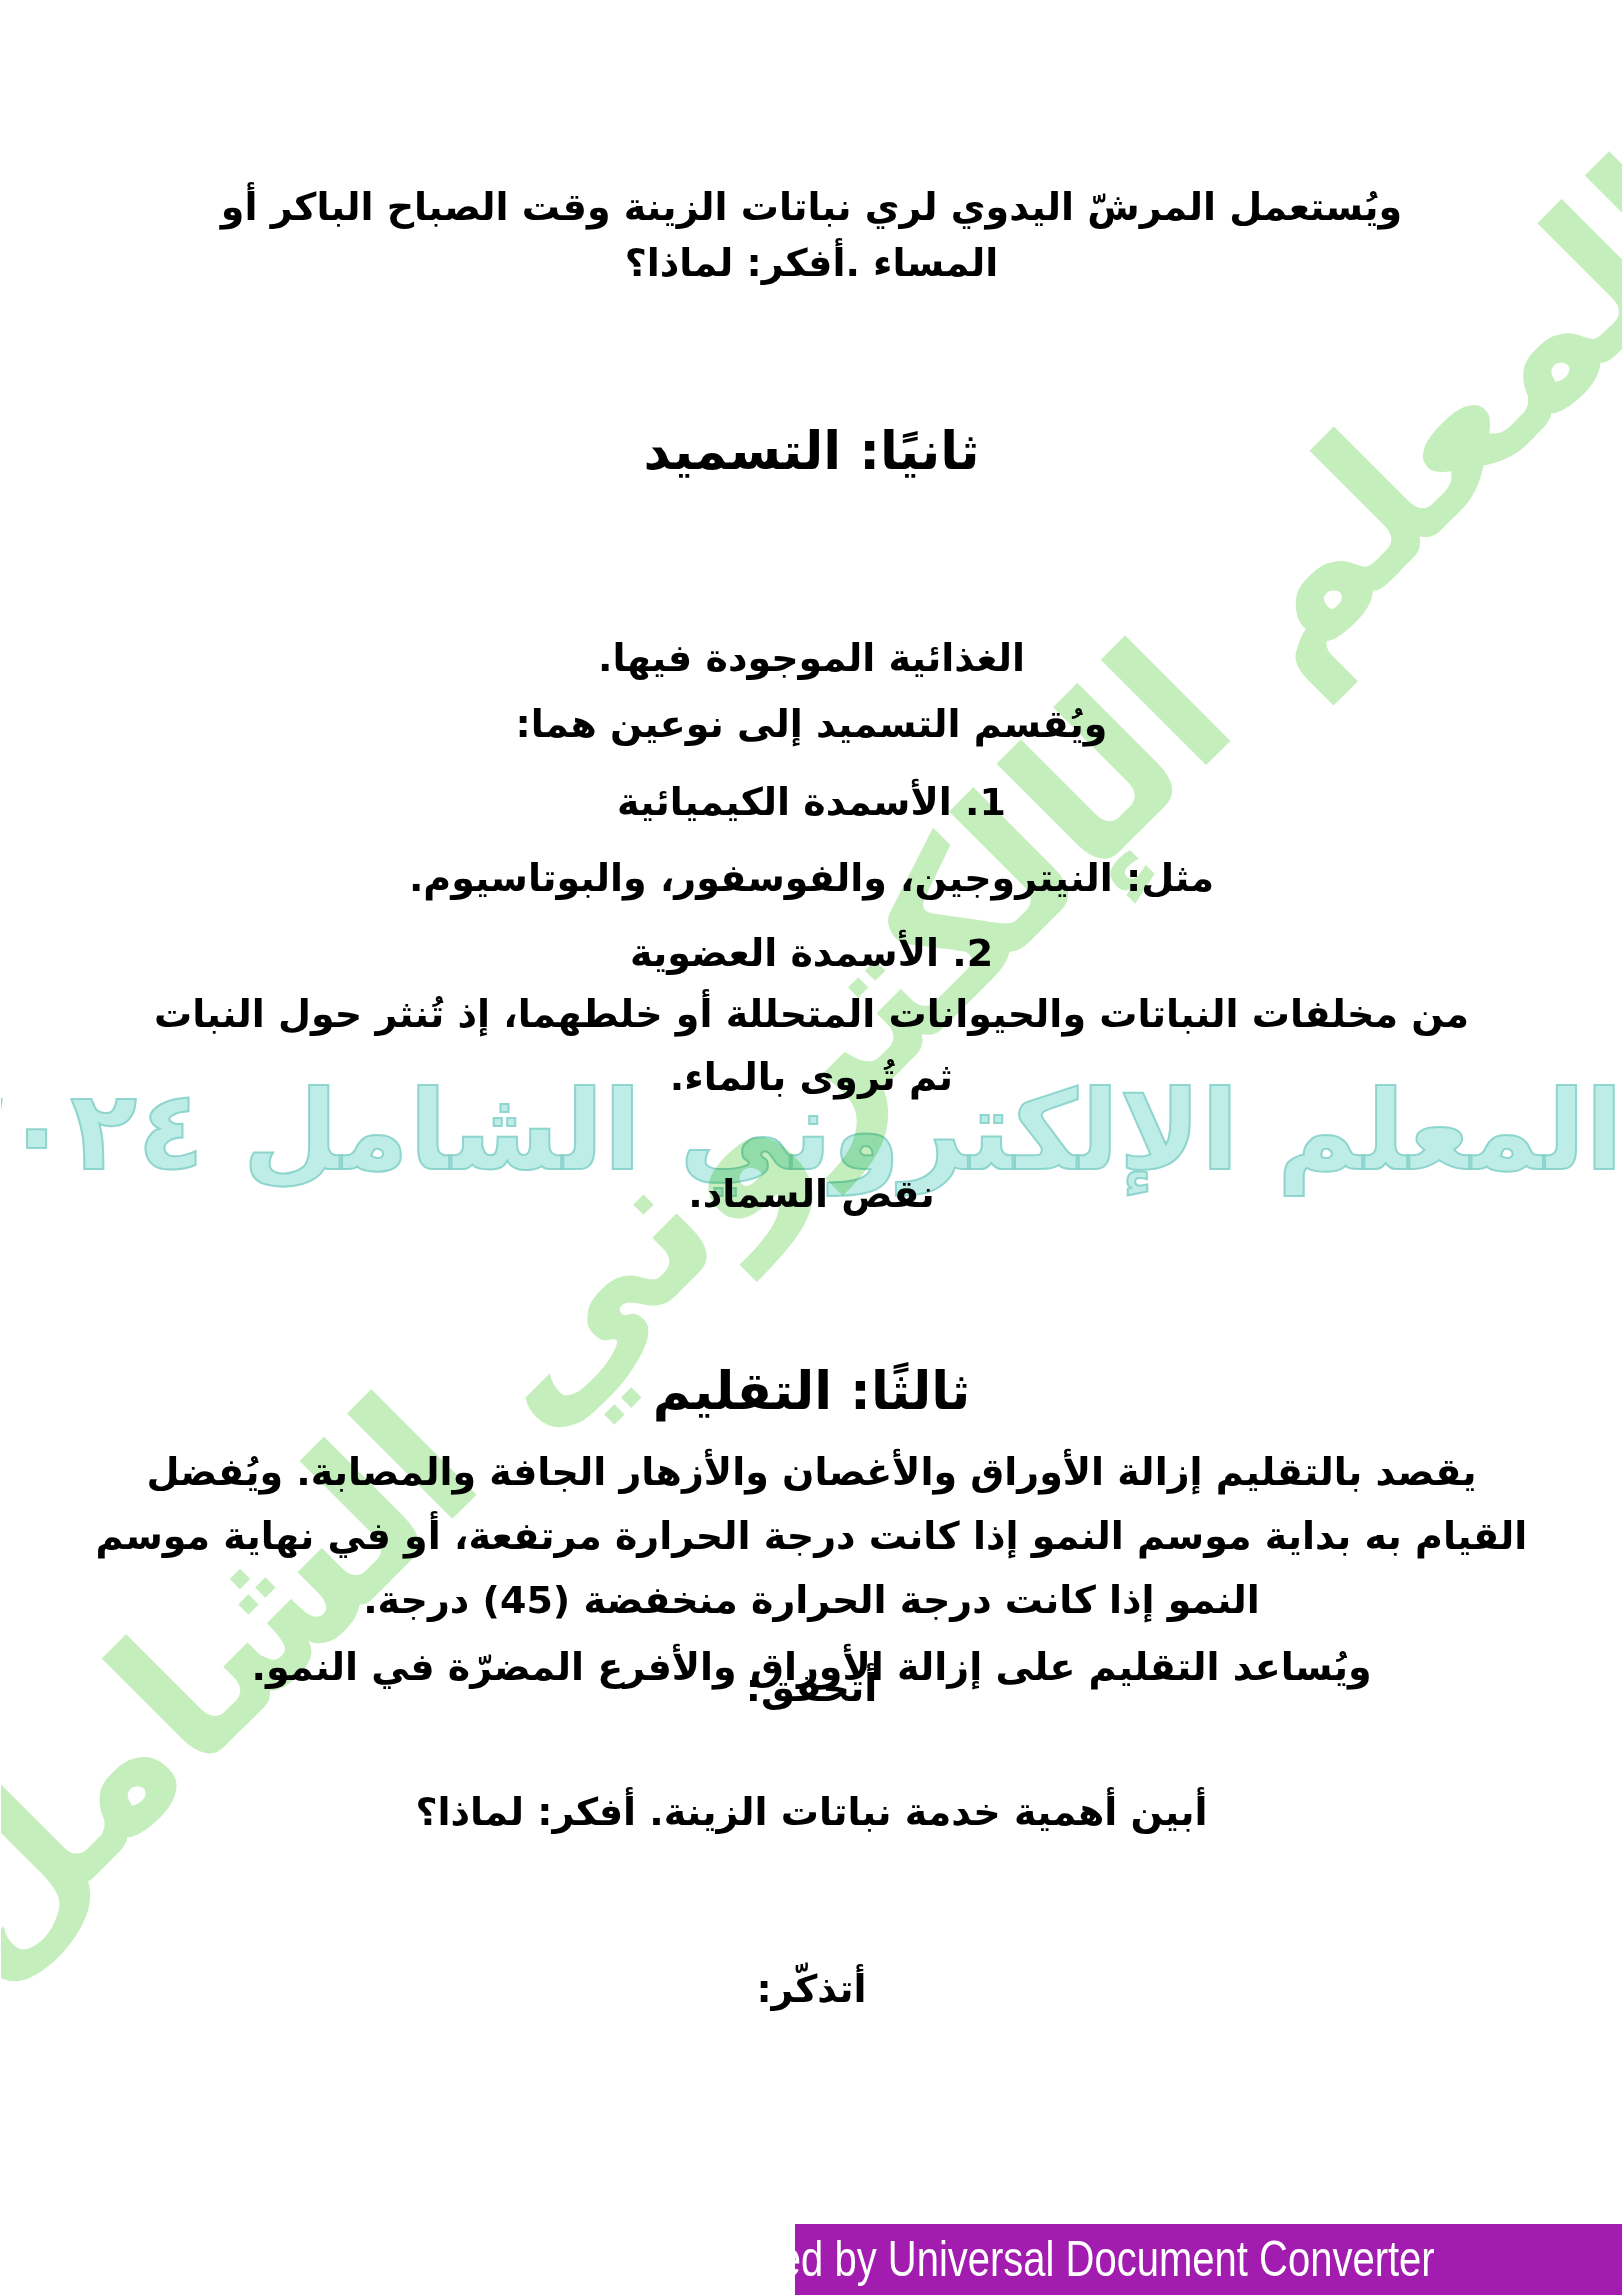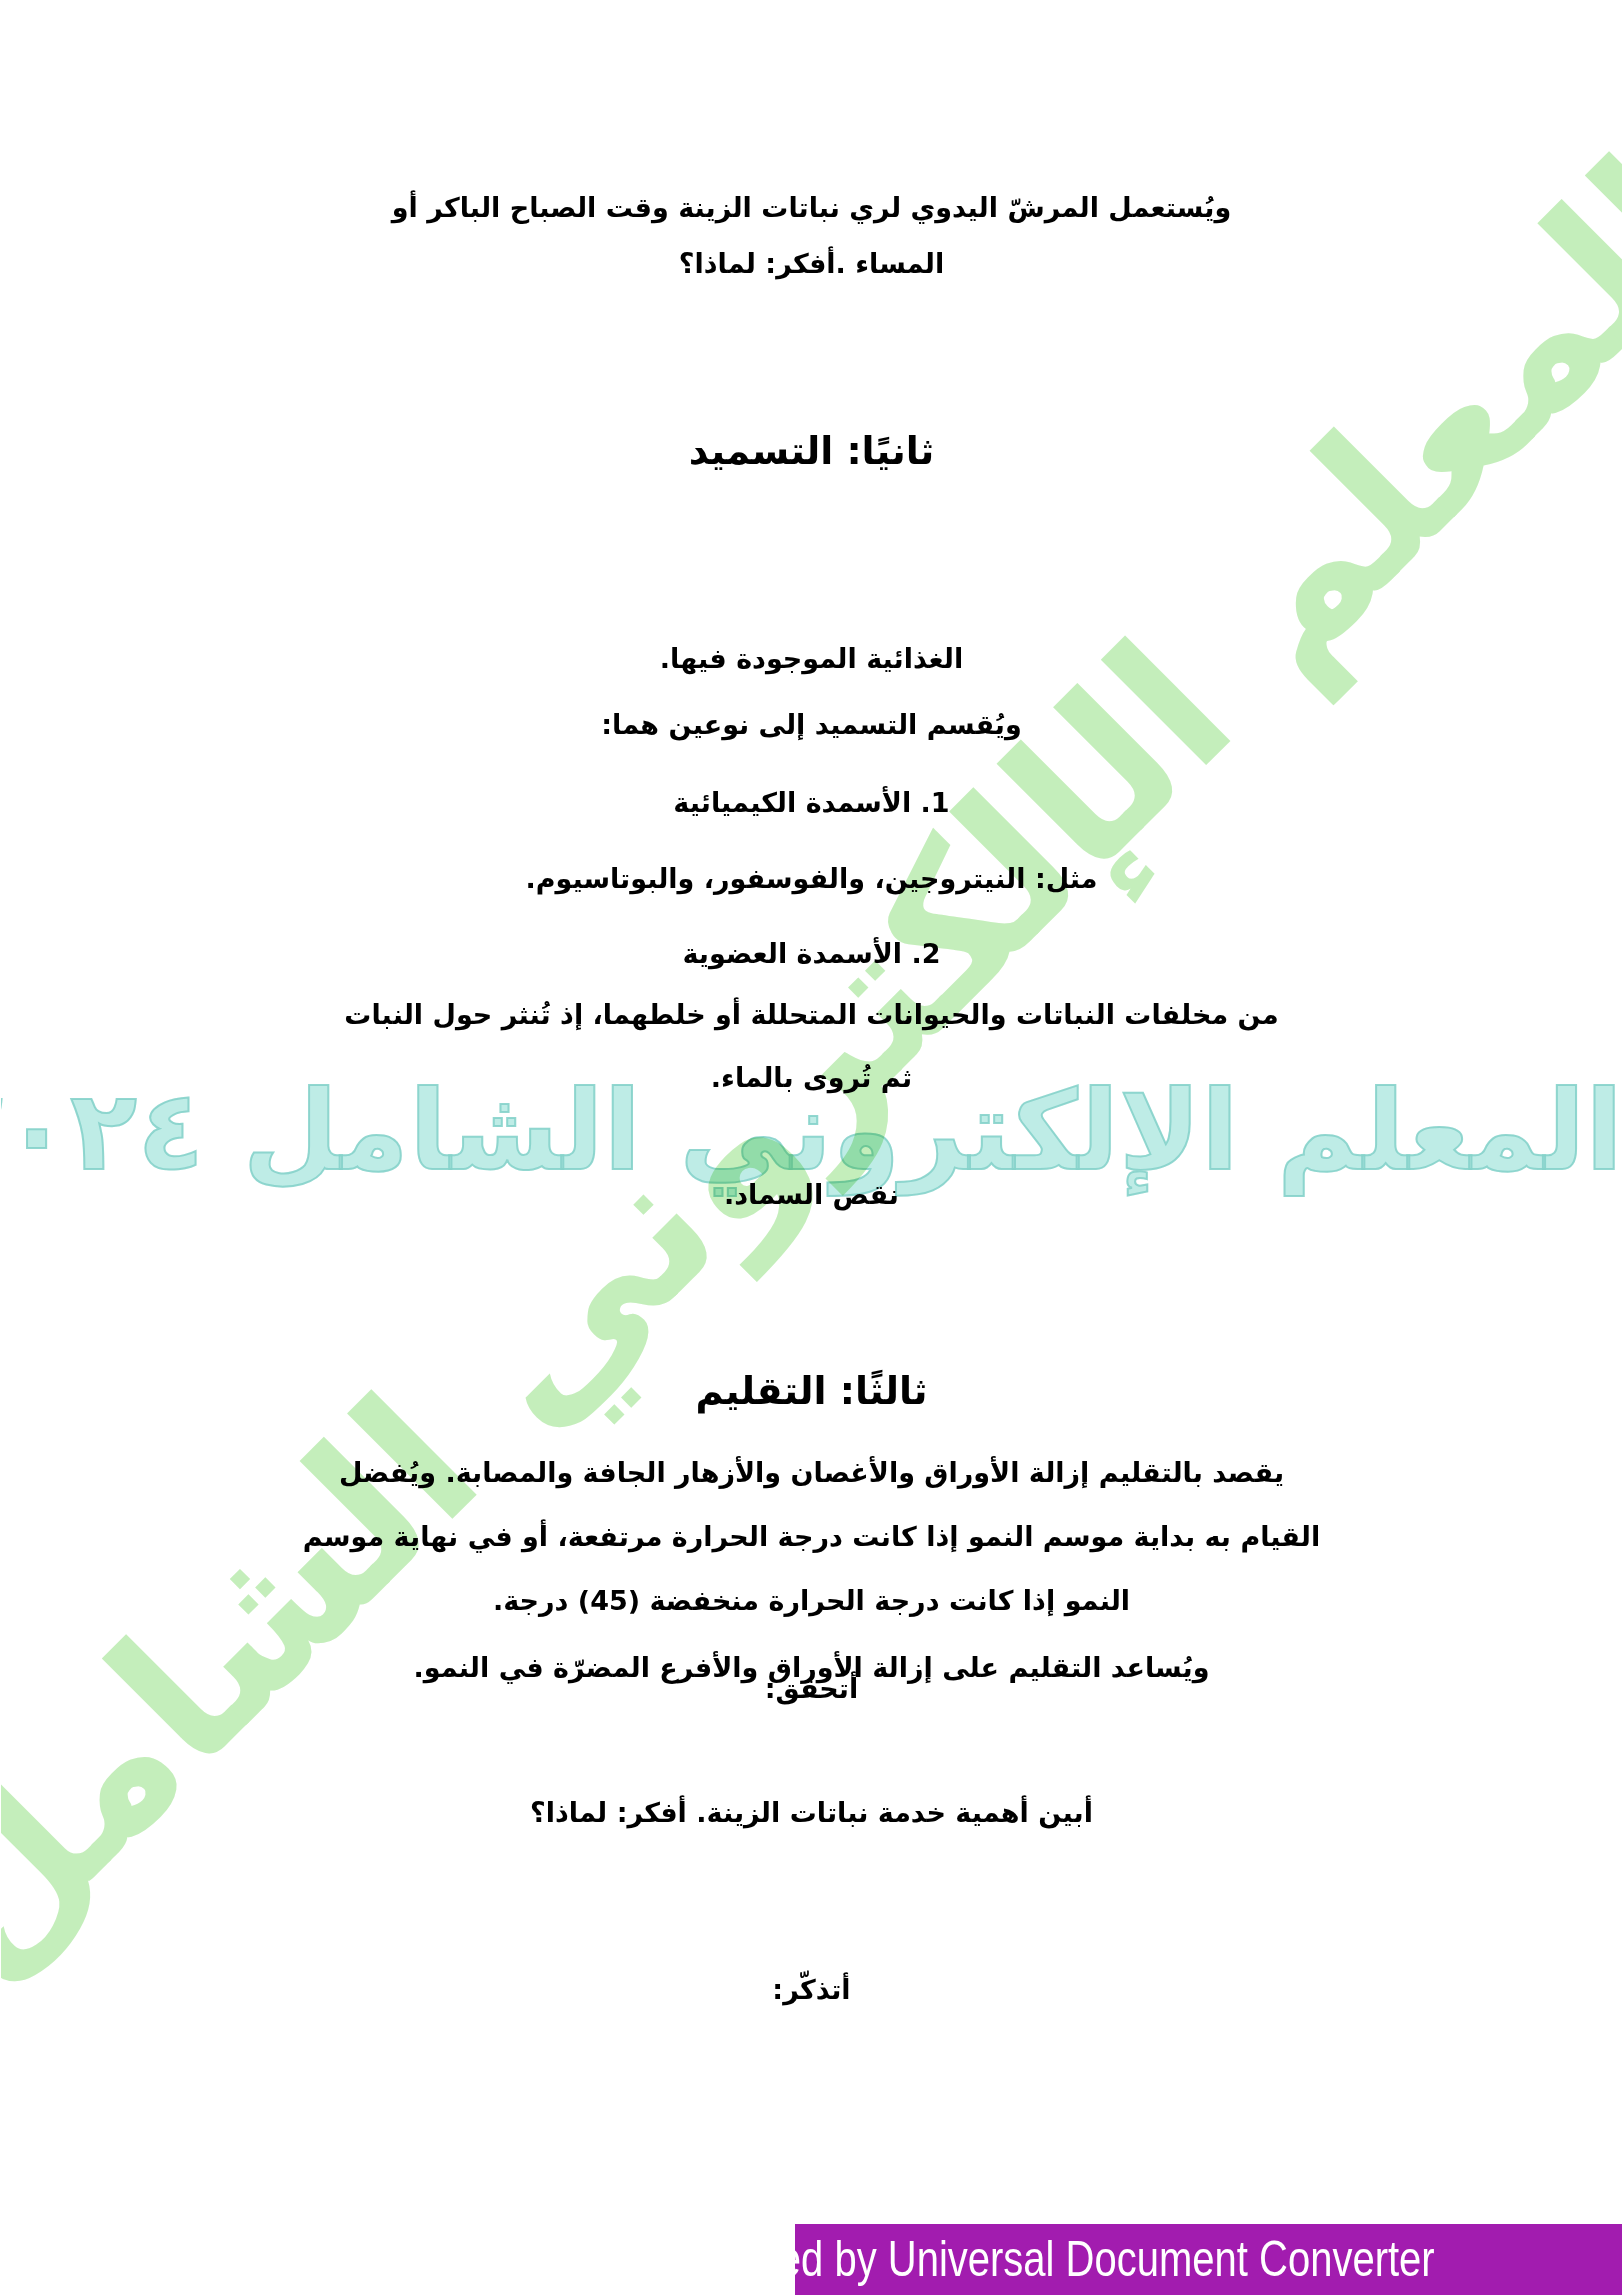--- a/index.html
+++ b/index.html
@@ -11,26 +11,26 @@
     overflow:hidden;
     direction:rtl;
     font-family:"DejaVu Sans", sans-serif;
     font-weight:bold;
     color:#000000;
   }
   .line {
     position:absolute;
     left:72px; right:72px;
     text-align:center;
-    font-size:27px;
+    font-size:38px;
     line-height:65px;
     white-space:nowrap;
     z-index:2;
   }
-  .heading { font-size:38px; }
+  .heading { font-size:52px; }
   
   .wm-diagonal {
     position:absolute;
     left:808px; top:1067px;
     transform:translate(-50%,-50%) rotate(-45deg);
     font-size:196px;
     line-height:1;
     white-space:nowrap;
     z-index:1;
     letter-spacing:5.2px;

